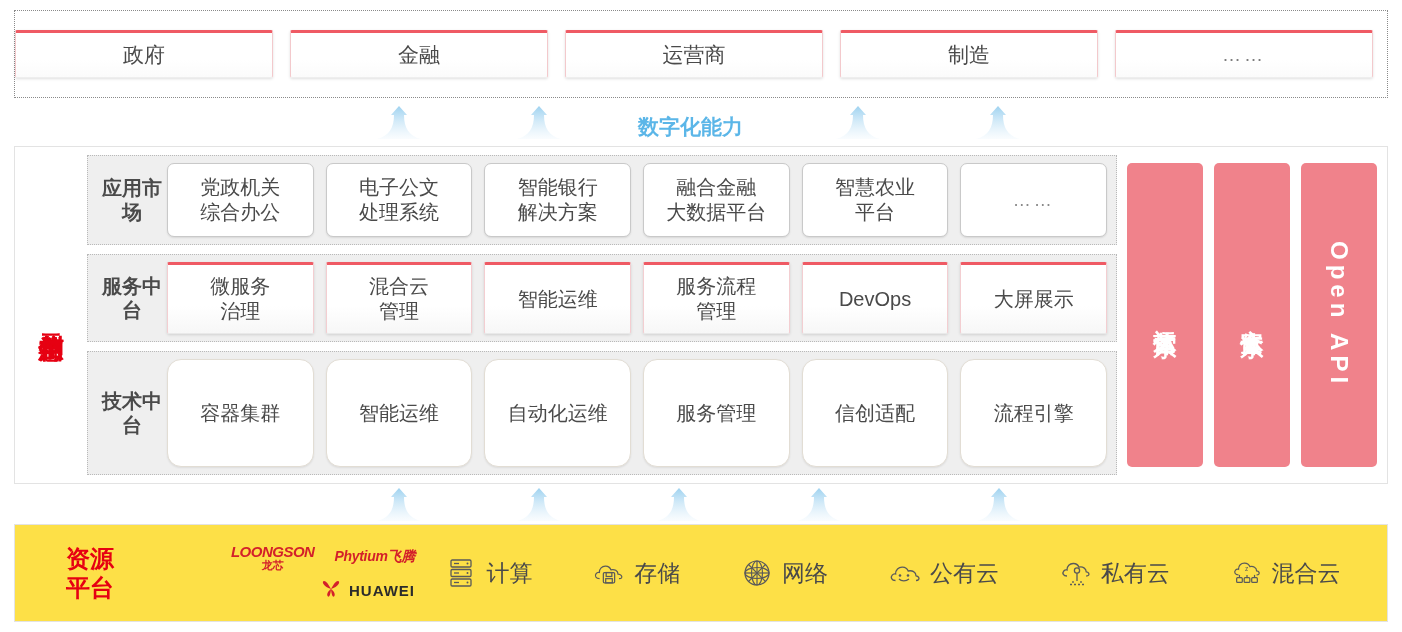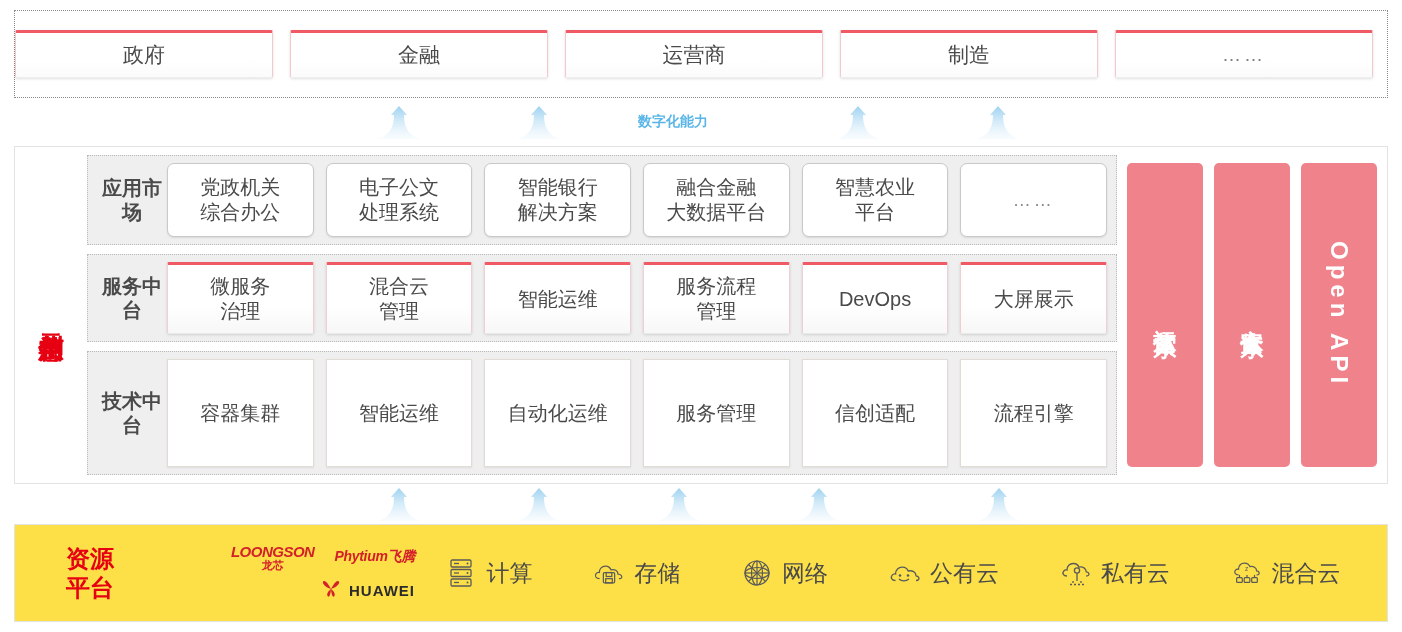--- a/index.html
+++ b/index.html
@@ -46,21 +46,21 @@
 
   
   .arrow-row{position:absolute;height:34px;}
   .arrow{
     position:absolute;bottom:0;width:46px;height:34px;
   }
   .arrow svg{display:block;}
   .cap-label{
     position:absolute;
     color:#5bb6e8;
-    font-size:14px;font-weight:bold;
+    font-size:21px;font-weight:bold;
     white-space:nowrap;
   }
 
   
   .cloud-section{
     position:absolute;left:14px;top:146px;width:1374px;height:338px;
     border:1px solid #e3e3e3;
     background:#ffffff;
     box-sizing:border-box;
     display:flex;
@@ -126,21 +126,21 @@
     border-left:1px solid #f3ced1;
     border-right:1px solid #f3ced1;
     border-bottom:1px solid #e9e9e9;
     border-radius:2px;
     box-shadow:0 1px 3px rgba(0,0,0,0.13);
   }
   
   .cell-tech{
     background:#ffffff;
     border:1px solid #e2ddd4;
-    border-radius:0;
+    border-radius:14px;
     box-shadow:0 1px 2px rgba(0,0,0,0.08);
   }
 
   
   .pillars{
     width:250px;flex:none;display:flex;gap:11px;padding:8px 0;box-sizing:border-box;
   }
   .pillar{
     flex:1;
     background:#f0828b;

